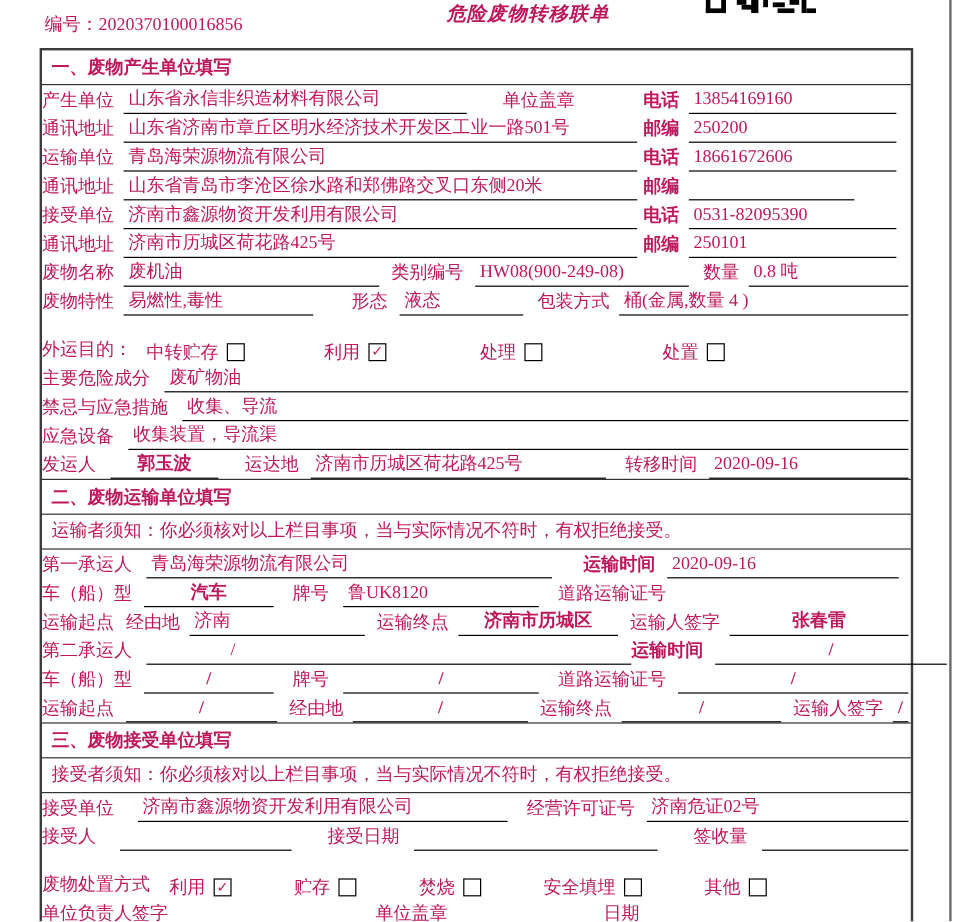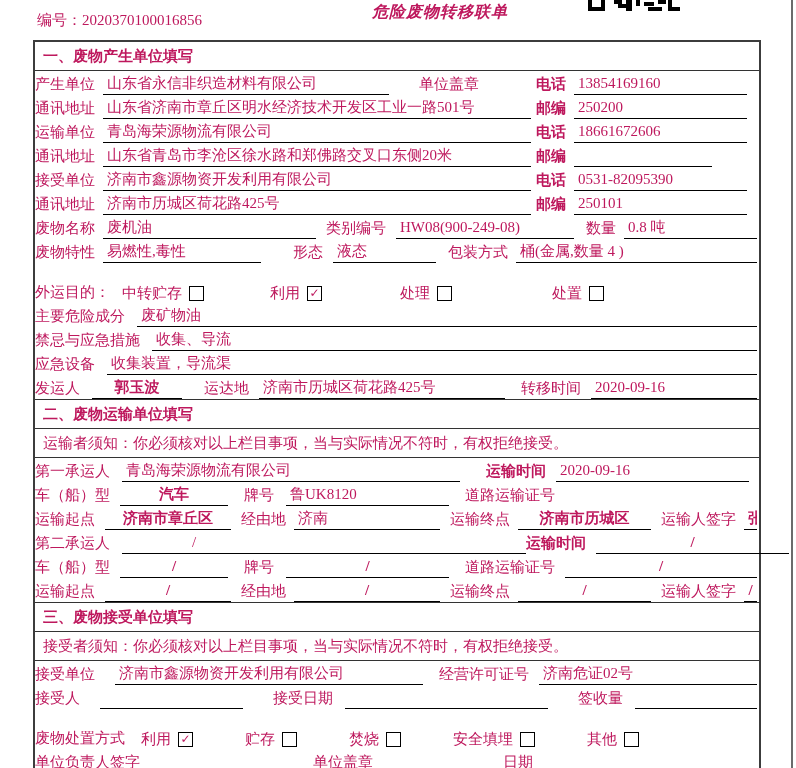--- a/index.html
+++ b/index.html
@@ -183,21 +183,20 @@
     <div class="row">
       <span class="lbl">车（船）型</span>
       <span class="val ctr gap10" style="width:100px">汽车</span>
       <span class="lbl gap16">牌号</span>
       <span class="val gap12" style="width:155px">鲁UK8120</span>
       <span class="lbl gap16">道路运输证号</span>
     </div>
 
     <div class="row">
       <span class="lbl">运输起点</span>
-      <span class="val ctr gap10" style="width:118px">济南市章丘区</span>
       <span class="lbl gap10">经由地</span>
       <span class="val gap8" style="width:138px">济南</span>
       <span class="lbl gap10">运输终点</span>
       <span class="val ctr gap8" style="width:125px">济南市历城区</span>
       <span class="lbl gap10">运输人签字</span>
       <span class="val fill ctr gap8">张春雷</span>
     </div>
 
     <div class="row">
       <span class="lbl">第二承运人</span>

